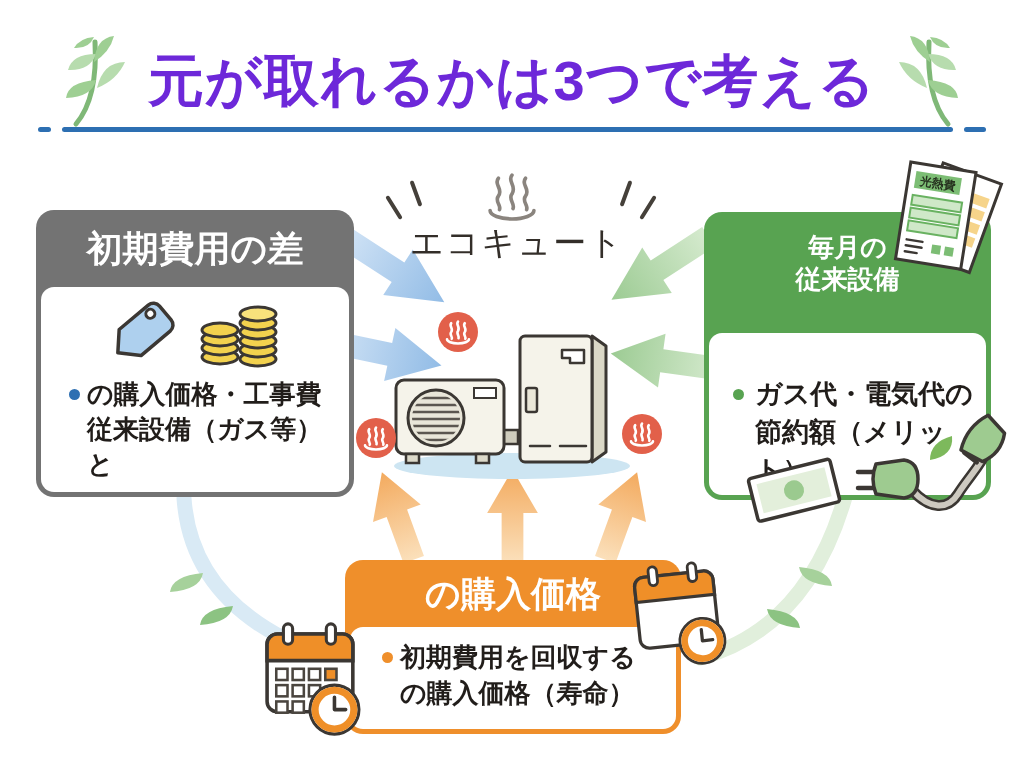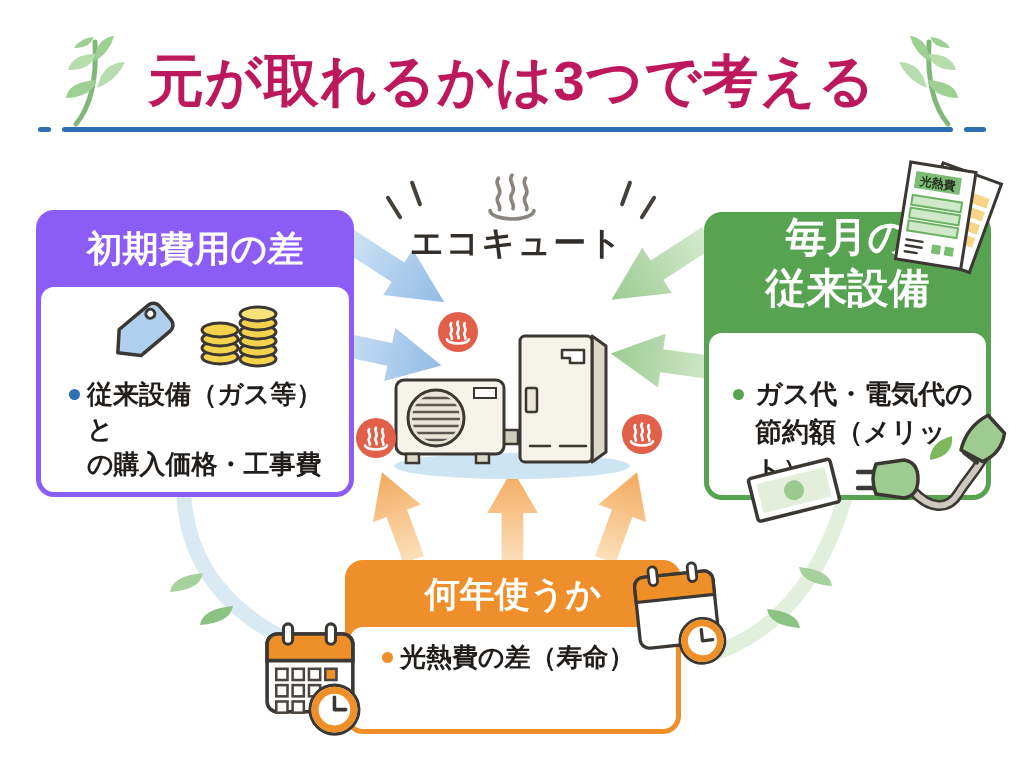--- a/index.html
+++ b/index.html
@@ -10,21 +10,21 @@
   }
   .abs{position:absolute;}
   svg{display:block;overflow:visible;}
 
   
   .title-row{
     position:absolute;left:0;top:34px;width:100%;height:94px;
     display:flex;align-items:center;justify-content:center;gap:16px;
   }
   .page-title{
-    margin:0;font-size:56px;font-weight:900;color:#be185d;
+    margin:0;font-size:56px;font-weight:900;color:#6d28d9;
     letter-spacing:1px;white-space:nowrap;line-height:1;
   }
   .title-underline{
     position:absolute;left:38px;right:38px;top:127px;height:5px;
     display:flex;align-items:center;
   }
   .tu-seg{height:5px;background:#2d6fb2;border-radius:3px;}
   .tu-dash-l{width:13px;margin-right:11px;}
   .tu-main{flex:1;}
   .tu-dash-r{width:22px;margin-left:11px;}
@@ -33,43 +33,43 @@
   .info-box{position:absolute;border-radius:18px;}
   .info-box .box-header{
     position:absolute;left:0;top:0;width:100%;
     display:flex;flex-direction:column;align-items:center;justify-content:center;
     color:#fff;font-weight:900;line-height:1.25;
   }
   .info-box .box-body{
     position:absolute;left:5px;right:5px;bottom:5px;background:#fff;
     border-radius:13px;
   }
-  .box-blue{left:36px;top:210px;width:318px;height:287px;background:#8b5cf6;}
+  .box-blue{left:36px;top:210px;width:318px;height:287px;background:#737373;}
   .box-blue .box-header{height:77px;font-size:36px;}
   .box-blue .box-body{top:77px;}
   .box-green{left:704px;top:212px;width:287px;height:288px;background:#58a351;}
-  .box-green .box-header{height:102px;font-size:41px;}
+  .box-green .box-header{height:102px;font-size:26px;}
   .box-green .box-body{top:121px;}
   .box-orange{left:345px;top:560px;width:336px;height:174px;background:#ef8f2b;}
   .box-orange .box-header{height:67px;font-size:35px;}
   .box-orange .box-body{top:67px;}
 
   .bullet-block{position:relative;font-weight:800;color:#211d1a;}
   .bullet-dot{position:absolute;left:8px;border-radius:50%;}
   .blue-text{margin:6px 6px 0 20px;padding-left:26px;font-size:26px;line-height:35px;}
   .blue-text .bullet-dot{top:12px;width:11px;height:11px;background:#2d6fb2;}
   .green-text{margin:42px 4px 0 16px;padding-left:30px;font-size:27px;line-height:38px;}
   .green-text .bullet-dot{top:14px;width:11px;height:11px;background:#58a351;}
   .orange-text{margin:12px 4px 0 24px;padding-left:26px;font-size:26px;line-height:36px;}
   .orange-text .bullet-dot{top:13px;width:11px;height:11px;background:#ef8f2b;}
 
   
   .center-label{
     position:absolute;left:400px;top:221px;width:234px;text-align:center;
-    font-size:33px;font-weight:700;color:#332e29;letter-spacing:2px;white-space:nowrap;
+    font-size:33px;font-weight:400;color:#332e29;letter-spacing:2px;white-space:nowrap;
   }
   .sparkle{position:absolute;width:4px;height:27px;background:#45403a;border-radius:2px;}
   .onsen-badge{
     position:absolute;width:40px;height:40px;border-radius:50%;background:#e2604a;
     display:flex;align-items:center;justify-content:center;
   }
 </style>
 </head>
 <body>
 
@@ -249,22 +249,22 @@
           <ellipse cx="151" cy="64" rx="18" ry="7"></ellipse>
             <ellipse cx="151" cy="55" rx="18" ry="7"></ellipse>
           <ellipse cx="151" cy="46" rx="18" ry="7"></ellipse>
             <ellipse cx="151" cy="37" rx="18" ry="7"></ellipse>
           <ellipse cx="151" cy="28" rx="18" ry="7"></ellipse>
             <ellipse cx="151" cy="19" rx="18" ry="7" fill="#f8e27c"></ellipse>
         </g>
       </svg>
       <div class="bullet-block blue-text">
         <span class="bullet-dot"></span>
+        <div>の購入価格・工事費</div>
         <div>従来設備（ガス等）と</div>
-        <div>の購入価格・工事費</div>
       </div>
     </div>
   </div>
 
   <div class="info-box box-green">
     <div class="box-header">
       <span>毎月の</span>
       <span>従来設備</span>
     </div>
     <div class="box-body">
@@ -318,26 +318,27 @@
     </g>
     <g transform="rotate(-52 138 28)">
       <path d="M118 18 H134 M118 38 H134" stroke="#3b3733" stroke-width="4.5" stroke-linecap="round" transform="rotate(90 126 28)"></path>
       <path d="M126 6 L150 10 Q160 28 150 46 L126 50 Q116 28 126 6 Z" fill="#9ecb90" stroke="#3b3733" stroke-width="3.5" stroke-linejoin="round" transform="rotate(90 138 28)"></path>
     </g>
     <path d="M84 48 q0 -18 22 -24 q2 20 -22 24 z" fill="#7db95c"></path>
   </svg>
 
   <div class="info-box box-orange">
     <div class="box-header">
-      <span>何年使うか</span>
+      <span>の購入価格</span>
     </div>
     <div class="box-body">
       <div class="bullet-block orange-text">
         <span class="bullet-dot"></span>
-        <div>光熱費の差（寿命）</div>
+        <div>初期費用を回収する</div>
+        <div>の購入価格（寿命）</div>
       </div>
     </div>
   </div>
 
   <svg class="abs" style="left:263px;top:620px;width:98px;height:118px" viewBox="0 0 96 112">
     <rect x="4" y="12" width="84" height="76" rx="10" fill="#fff" stroke="#3b3733" stroke-width="3.5"></rect>
     <path d="M4 38 V22 a10 10 0 0 1 10 -10 h64 a10 10 0 0 1 10 10 v16 z" fill="#ef8f28" stroke="#3b3733" stroke-width="3.5"></path>
     <rect x="20" y="2" width="9" height="20" rx="4.5" fill="#fff" stroke="#3b3733" stroke-width="3"></rect>
     <rect x="62" y="2" width="9" height="20" rx="4.5" fill="#fff" stroke="#3b3733" stroke-width="3"></rect>
     <g fill="#fff" stroke="#4a453f" stroke-width="2.5">

